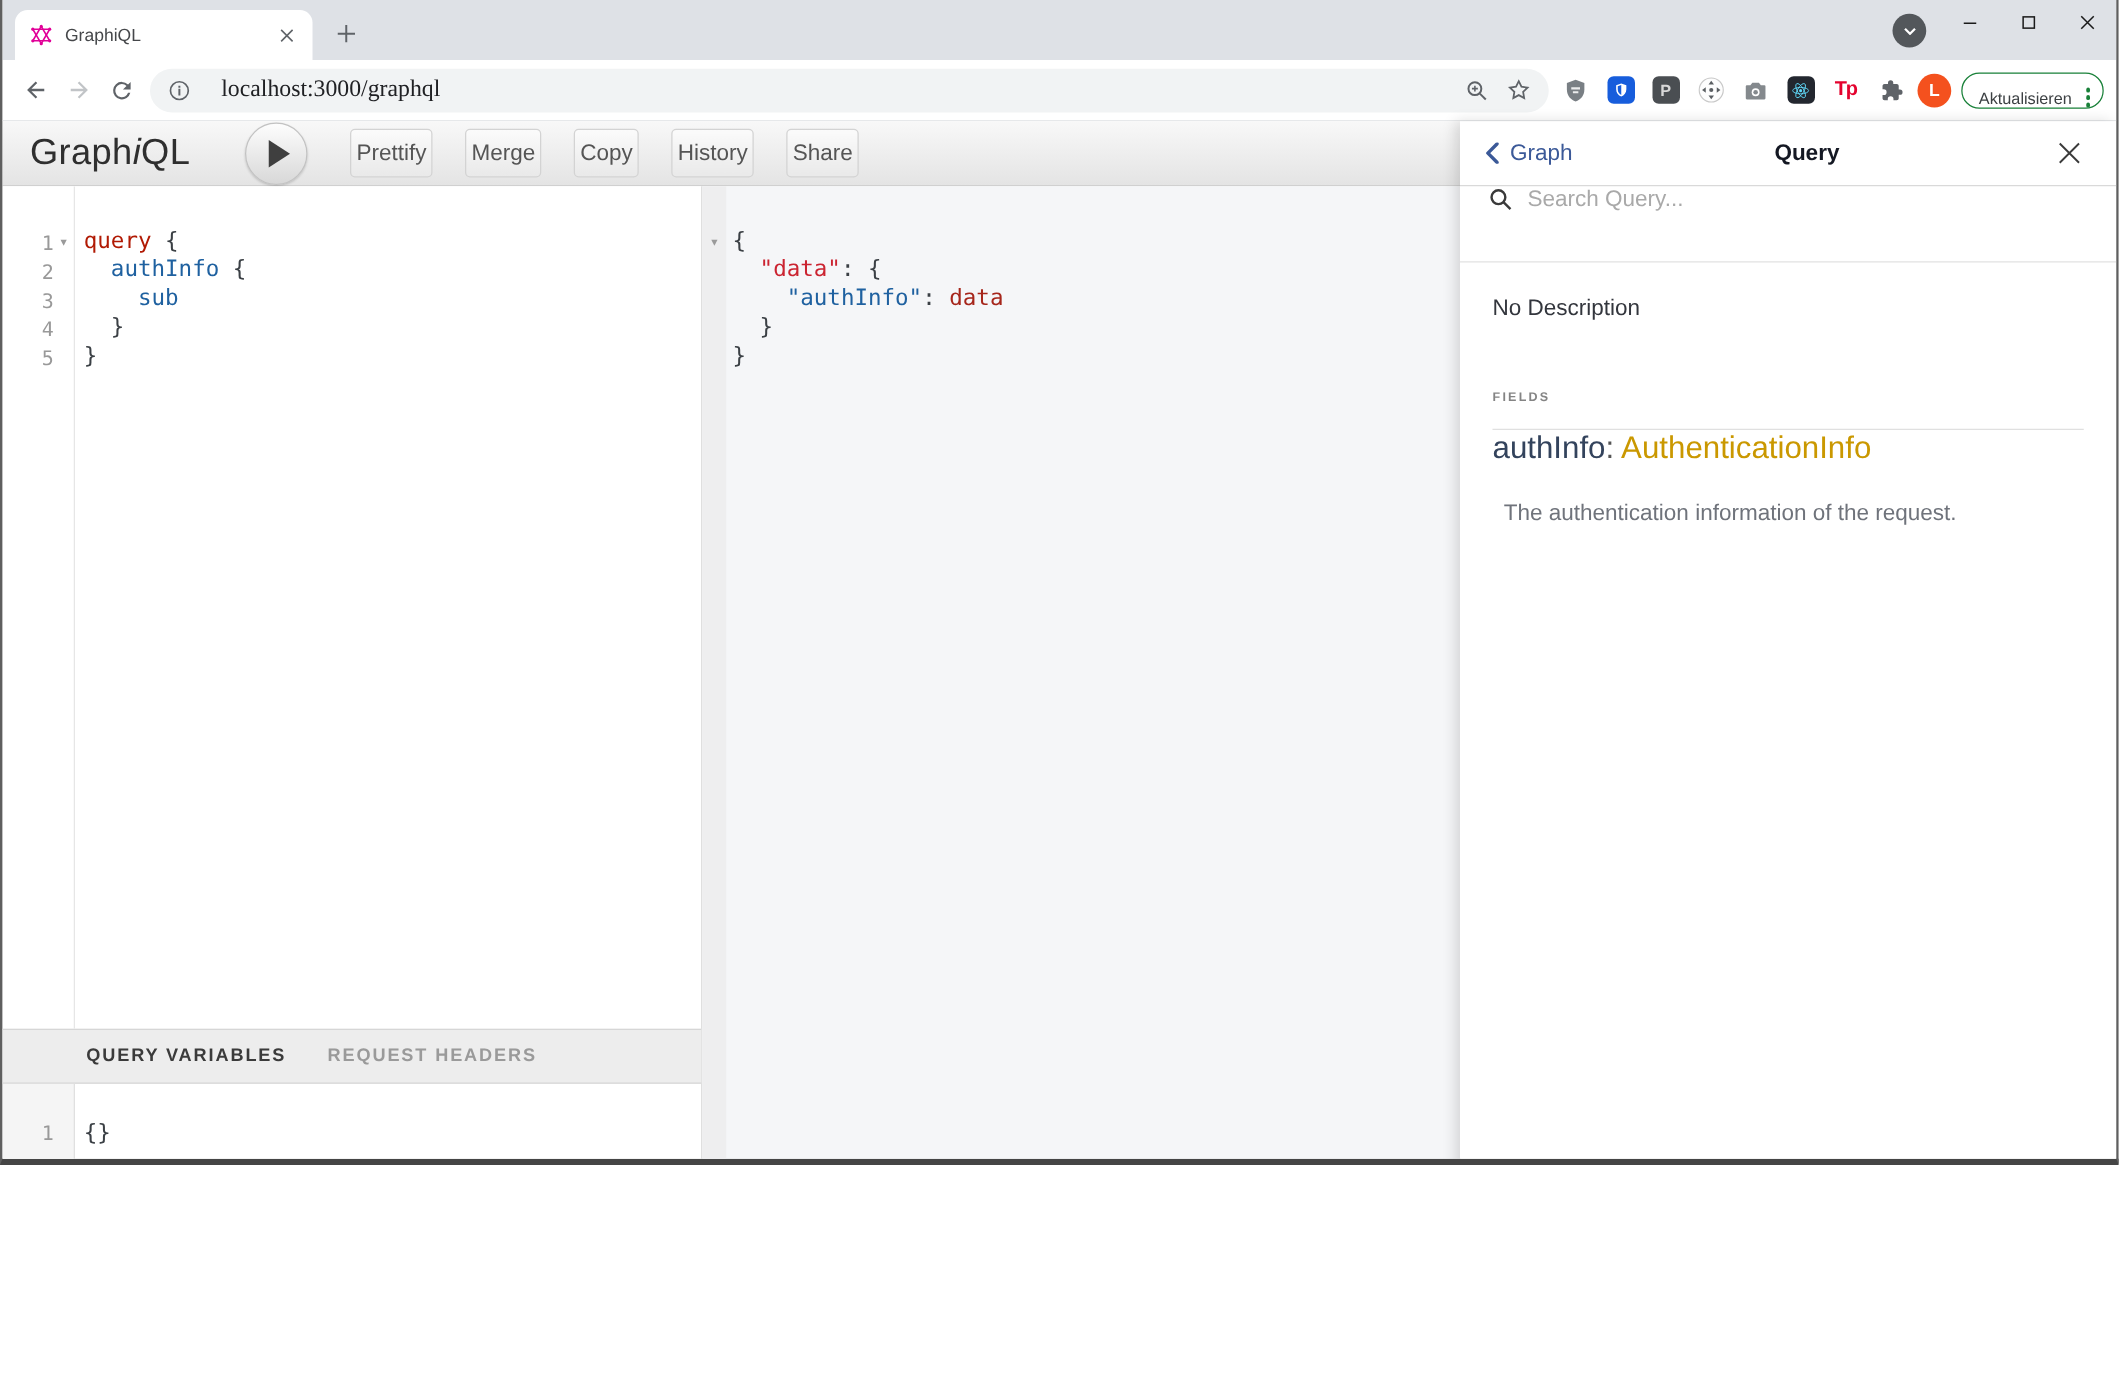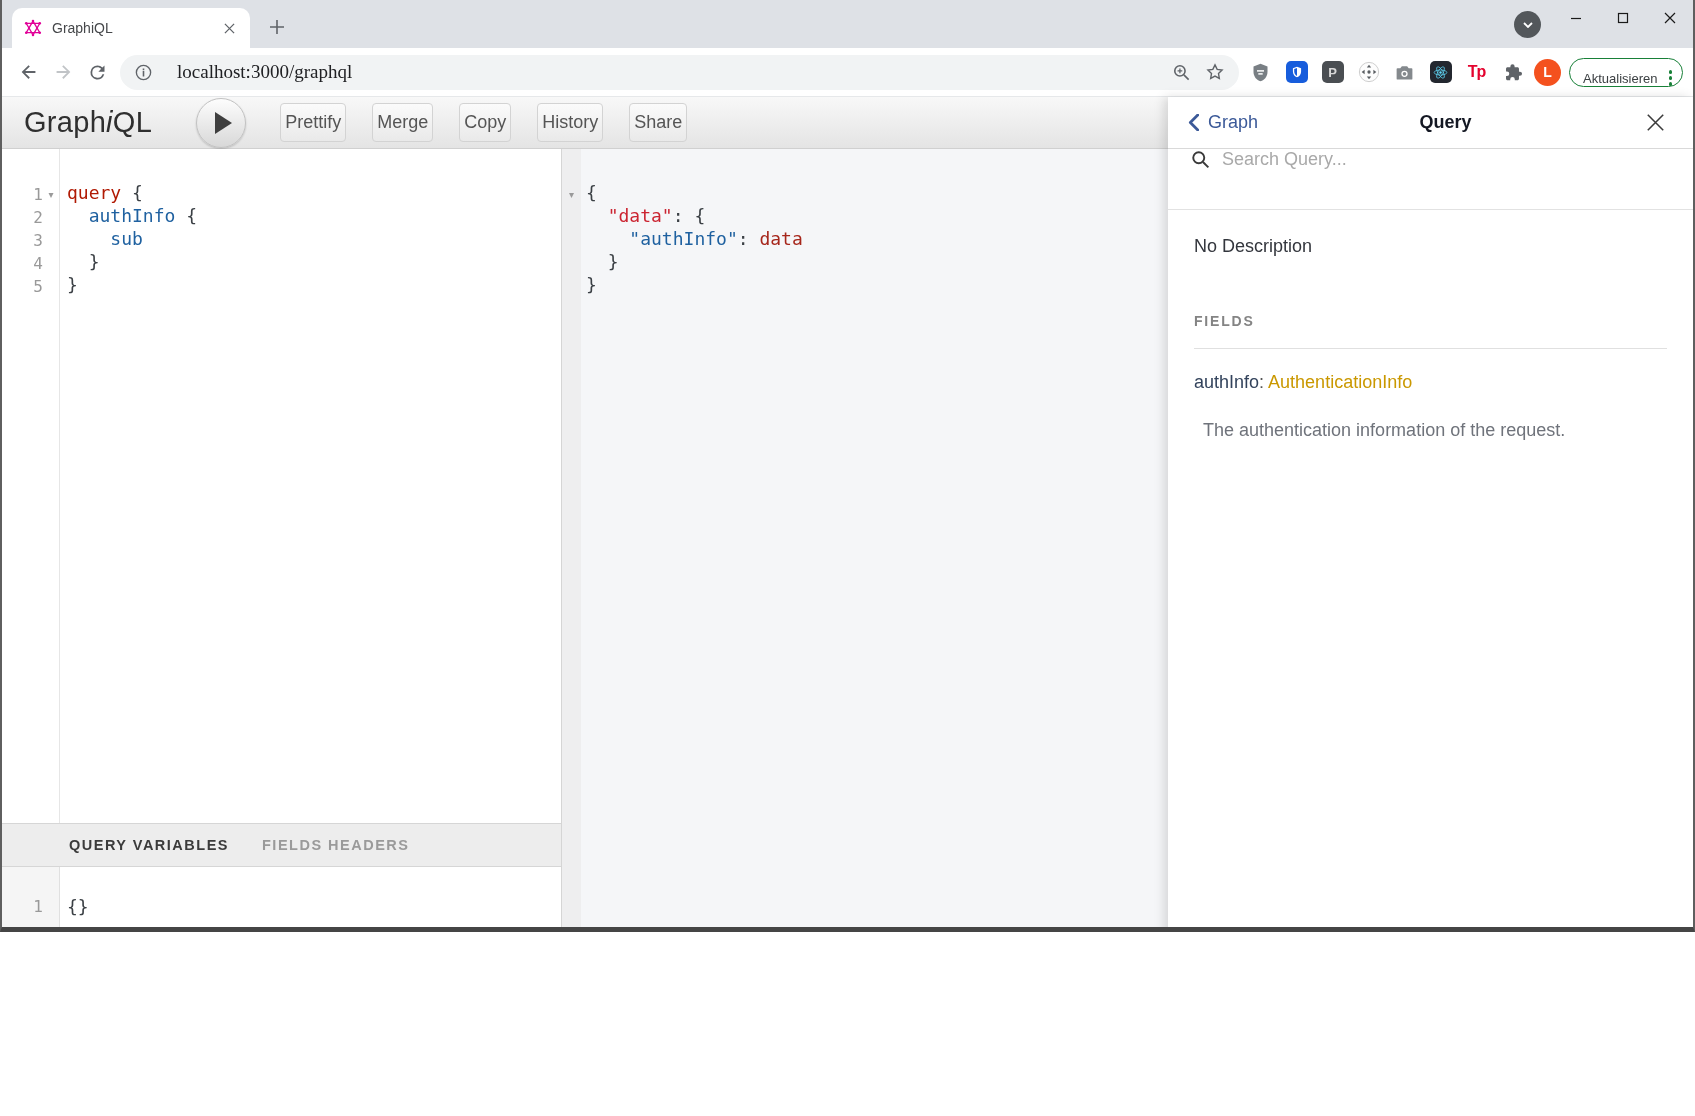--- a/index.html
+++ b/index.html
@@ -97,23 +97,23 @@
   .doc-header { height:52px; flex:0 0 52px; border-bottom:1px solid #d9d9d9; display:flex; align-items:center; padding:0 24px 0 20px; }
   .doc-back { display:flex; align-items:center; gap:9px; color:#3b5998; font-size:18px; }
   .doc-title { flex:1; text-align:center; font-size:18px; font-weight:bold; color:#141823; padding-right:8px; }
   .doc-close { display:flex; align-items:center; justify-content:center; width:28px; height:28px; }
   .doc-search-row { height:61px; flex:0 0 61px; border-bottom:1px solid #e2e2e2; display:flex; align-items:flex-start;
                     padding:0 24px 0 22px; gap:11px; }
   .doc-search { border:none; outline:none; flex:1; font-size:18px; color:#333; font-family:"Liberation Sans",sans-serif; background:transparent; }
   .doc-search::placeholder { color:#a9a9a9; }
   .doc-body { padding:26px 26px 0 26px; }
   .no-desc { font-size:18px; color:#33363d; }
-  .fields-title { margin-top:56px; font-size:14px; font-weight:bold; color:#848484; letter-spacing:1.8px;
+  .fields-title { margin-top:56px; font-size:10px; font-weight:bold; color:#848484; letter-spacing:1.8px;
                   padding-bottom:19px; border-bottom:1px solid #e0e0e0; }
-  .field-row { margin-top:23px; font-size:18px; }
+  .field-row { font-size:25px; }
   .field-name { color:#33435c; }
   .field-sep { color:#555; }
   .type-name { color:#ca9800; }
   .field-desc { margin-top:27px; margin-left:9px; font-size:18px; color:#6f737b; }
 </style>
 </head>
 <body>
 
 <div class="window">
 
@@ -329,21 +329,21 @@
             <div class="code">
                 <div class="code-line"><span class="tok-keyword">query</span><span class="tok-punct"> {</span></div>
                 <div class="code-line"><span>  </span><span class="tok-property">authInfo</span><span class="tok-punct"> {</span></div>
                 <div class="code-line"><span>    </span><span class="tok-property">sub</span></div>
                 <div class="code-line"><span class="tok-punct">  }</span></div>
                 <div class="code-line"><span class="tok-punct">}</span></div>
               </div>
           </div>
           <div class="var-titlebar">
             <span class="var-tab active">QUERY VARIABLES</span>
-            <span class="var-tab inactive">FIELDS HEADERS</span>
+            <span class="var-tab inactive">REQUEST HEADERS</span>
           </div>
           <div class="editor var-editor">
             <div class="gutter">
                 <div class="gutter-line">
                   <span class="line-num">1</span>
                   <span class="fold"></span>
                 </div>
               </div>
             <div class="code">
                 <div class="code-line"><span class="tok-punct">{}</span></div>

